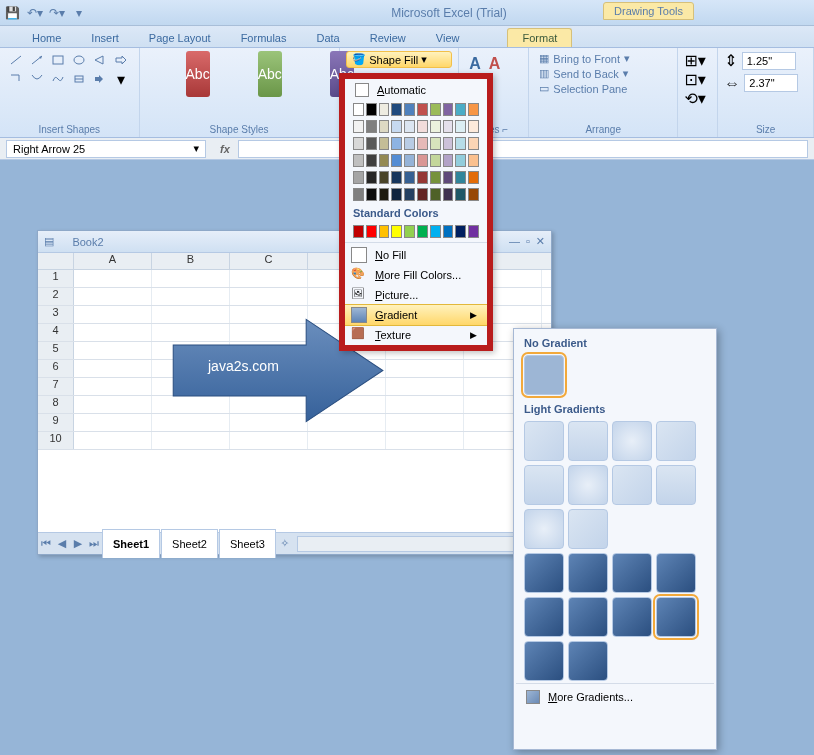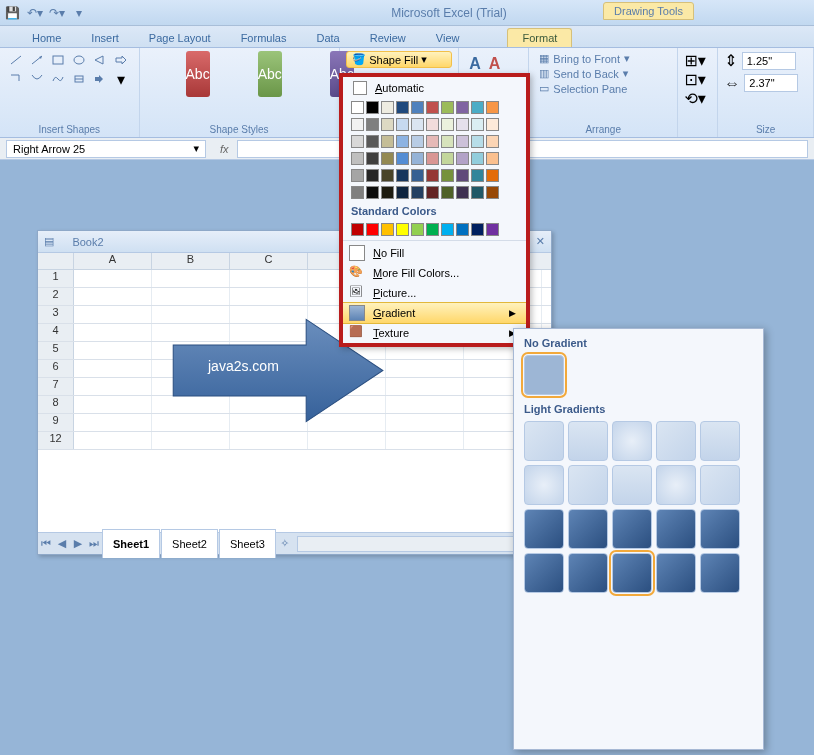--- a/index.html
+++ b/index.html
@@ -29,21 +29,21 @@
 .style-thumb.red { background:linear-gradient(#d96a6a,#a83838); }
 .style-thumb.green { background:linear-gradient(#9bc47a,#6a9648); }
 .style-thumb.purple { background:linear-gradient(#8a76b8,#5a4a8a); }
 .shapefill-btn { display:inline-flex; align-items:center; gap:3px; border:1px solid #f2c04a; background:linear-gradient(#fff2bd,#ffd76a); border-radius:3px; padding:1px 6px; font-size:11px; }
 .ribbon-btn { display:flex; align-items:center; gap:4px; font-size:11px; color:#5a7dab; padding:1px 4px; }
 .size-input { border:1px solid #b5c9e4; background:#fff; width:54px; height:18px; font-size:11px; padding:0 4px; }
 
 
 .fbar { height:22px; background:#e9eef3; border-bottom:1px solid #b5c9e4; display:flex; align-items:center; font-size:11px; }
 .namebox { width:200px; border:1px solid #b5c9e4; background:#fff; height:18px; margin:0 6px; padding:0 6px; display:flex; align-items:center; justify-content:space-between; }
-.fx { font-style:italic; color:#666; margin:4px 8px; }
+.fx { font-style:italic; color:#666; margin:4px 8px;font-weight:bold; }
 
 
 .book { position:absolute; left:37px; top:230px; width:515px; height:325px; background:#fff; border:1px solid #8ea8c8; box-shadow:2px 2px 4px rgba(0,0,0,.2); }
 .book-title { height:22px; background:linear-gradient(#e6eef9,#cfe0f2); border-bottom:1px solid #b5c9e4; display:flex; align-items:center; padding:0 6px; font-size:11px; color:#5a7dab; }
 .book-title .win-icons { margin-left:auto; display:flex; gap:6px; }
 .sheet { position:relative; }
 .colhead { display:flex; height:17px; background:#e9eef3; border-bottom:1px solid #c8d4e2; font-size:11px; color:#333; }
 .corner { width:36px; border-right:1px solid #c8d4e2; background:#e9eef3; }
 .colcell { width:78px; border-right:1px solid #c8d4e2; text-align:center; }
 .rows { display:flex; flex-direction:column; }
@@ -55,34 +55,34 @@
 .sheet-tab { background:#fff; border:1px solid #b5c9e4; border-bottom:none; padding:8px 10px; margin-right:1px; }
 .sheet-tab.active { background:#fff; font-weight:bold; }
 .hscroll { flex:1; height:16px; background:#e9eef3; border:1px solid #b5c9e4; margin:0 4px; }
 
 
 .arrow-shape { position:absolute; left:125px; top:60px; width:225px; height:115px; }
 .arrow-shape svg { width:100%; height:100%; }
 .arrow-label { position:absolute; left:170px; top:105px; color:#fff; font-size:14px; }
 
 
-.fill-menu { position:absolute; left:339px; top:73px; width:191px; background:#f4f7fc; border:4px solid #b91c1c; box-shadow:2px 2px 6px rgba(0,0,0,.25); font-size:11px; }
+.fill-menu { position:absolute; left:339px; top:73px; width:154px; background:#f4f7fc; border:6px solid #b91c1c; box-shadow:2px 2px 6px rgba(0,0,0,.25); font-size:11px; }
 .fill-menu .item { display:flex; align-items:center; gap:8px; padding:4px 10px 4px 30px; cursor:pointer; position:relative; }
 .fill-menu .item.hover { background:linear-gradient(#fff2bd,#ffd76a); border:1px solid #e2b83b; border-left:none; border-right:none; margin:-1px 0; }
 .fill-menu .item .arrow { margin-left:auto; font-size:9px; }
 .fill-menu .item .ico { position:absolute; left:6px; width:16px; height:16px; }
 .fill-menu .section-label { font-weight:bold; padding:4px 8px; color:#3b5a8a; }
 .swatch-row { display:flex; gap:2px; padding:2px 8px; }
 .swatch { width:13px; height:13px; border:1px solid #888; }
 .fill-menu hr { border:none; border-top:1px solid #d4dce8; margin:2px 0; }
 .auto-item { display:flex; align-items:center; gap:8px; padding:4px 10px; }
 .auto-sw { width:14px; height:14px; border:1px solid #888; background:#fff; }
 
 
-.grad-panel { position:absolute; left:513px; top:328px; width:251px; height:422px; background:#f4f7fc; border:1px solid #a6b8d4; box-shadow:2px 2px 8px rgba(0,0,0,.3); font-size:11px; padding:2px; overflow:hidden; }
+.grad-panel { position:absolute; left:513px; top:328px; width:204px; height:422px; background:#f4f7fc; border:1px solid #a6b8d4; box-shadow:2px 2px 8px rgba(0,0,0,.3); font-size:11px; padding:2px; overflow:hidden; }
 .grad-panel .section { font-weight:bold; color:#3b5a8a; padding:6px 8px 4px 8px; }
 .grad-grid { display:flex; flex-wrap:wrap; gap:4px; padding:2px 8px; }
 .grad-sw { width:40px; height:40px; border:1px solid #b5c9e4; border-radius:4px; }
 .grad-sw.sel { outline:2px solid #f2a93b; outline-offset:1px; }
 .grad-sw.flat { background:#9db6d5; }
 .grad-sw.l1 { background:linear-gradient(135deg,#dae5f2,#c3d4ea); }
 .grad-sw.l2 { background:linear-gradient(180deg,#dae5f2,#c3d4ea); }
 .grad-sw.l3 { background:radial-gradient(#e8eff8,#c3d4ea); }
 .grad-sw.dark { background:linear-gradient(135deg,#5e84b5,#2b4f80); }
 .grad-panel .foot { display:flex; align-items:center; gap:8px; padding:6px 10px; border-top:1px solid #d4dce8; }
@@ -348,21 +348,21 @@
         <div class="row">
           <div class="rh">9</div>
           <div class="cell"></div>
           <div class="cell"></div>
           <div class="cell"></div>
           <div class="cell"></div>
           <div class="cell"></div>
           <div class="cell"></div>
         </div>
         <div class="row">
-          <div class="rh">12</div>
+          <div class="rh">10</div>
           <div class="cell"></div>
           <div class="cell"></div>
           <div class="cell"></div>
           <div class="cell"></div>
           <div class="cell"></div>
           <div class="cell"></div>
         </div>
       </div>
 
     <div class="arrow-shape">
@@ -533,13 +533,17 @@
       <div class="grad-sw dark"></div>
       <div class="grad-sw dark"></div>
       <div class="grad-sw dark"></div>
       <div class="grad-sw dark"></div>
       <div class="grad-sw dark"></div>
       <div class="grad-sw dark"></div>
       <div class="grad-sw dark sel"></div>
       <div class="grad-sw dark"></div>
       <div class="grad-sw dark"></div>
     </div>
+  <div class="foot">
+    <span class="sq"></span>
+    <span><span class="underline">M</span>ore Gradients...</span>
+  </div>
 </div>
 
 </body></html>

